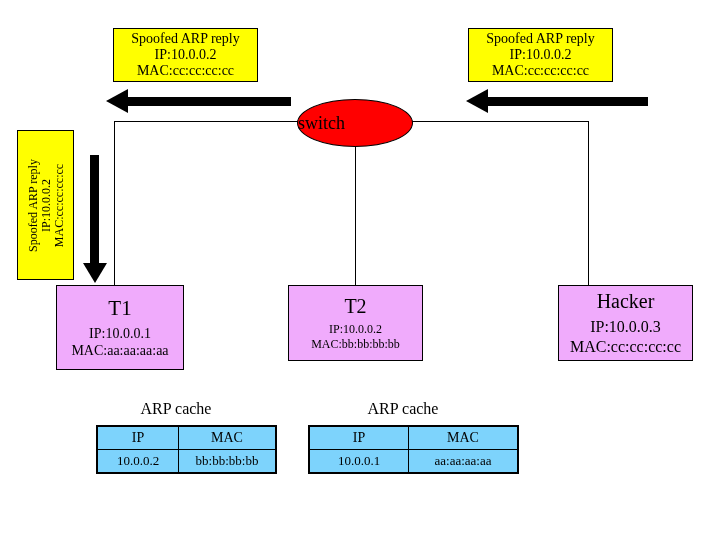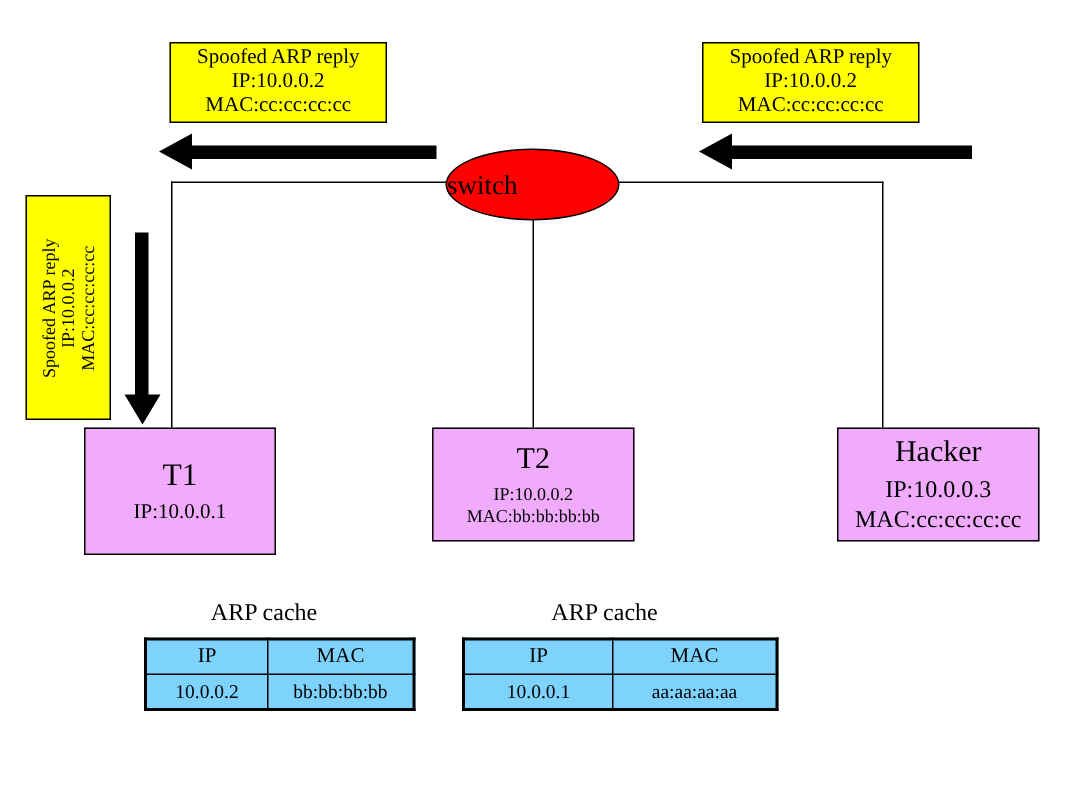--- a/index.html
+++ b/index.html
@@ -231,20 +231,21 @@
     <div class="note-line">MAC:cc:cc:cc:cc</div>
   </div>
 
   <div id="switch-node">
     <div class="node-title">switch</div>
   </div>
 
   <div class="host" id="host-t1">
     <div class="host-title">T1</div>
     <div class="host-line">IP:10.0.0.1</div>
+    <div class="host-line">MAC:aa:aa:aa:aa</div>
   </div>
 
   <div class="host" id="host-t2">
     <div class="host-title">T2</div>
     <div class="host-line">IP:10.0.0.2</div>
     <div class="host-line">MAC:bb:bb:bb:bb</div>
   </div>
 
   <div class="host" id="host-hacker">
     <div class="host-title">Hacker</div>

